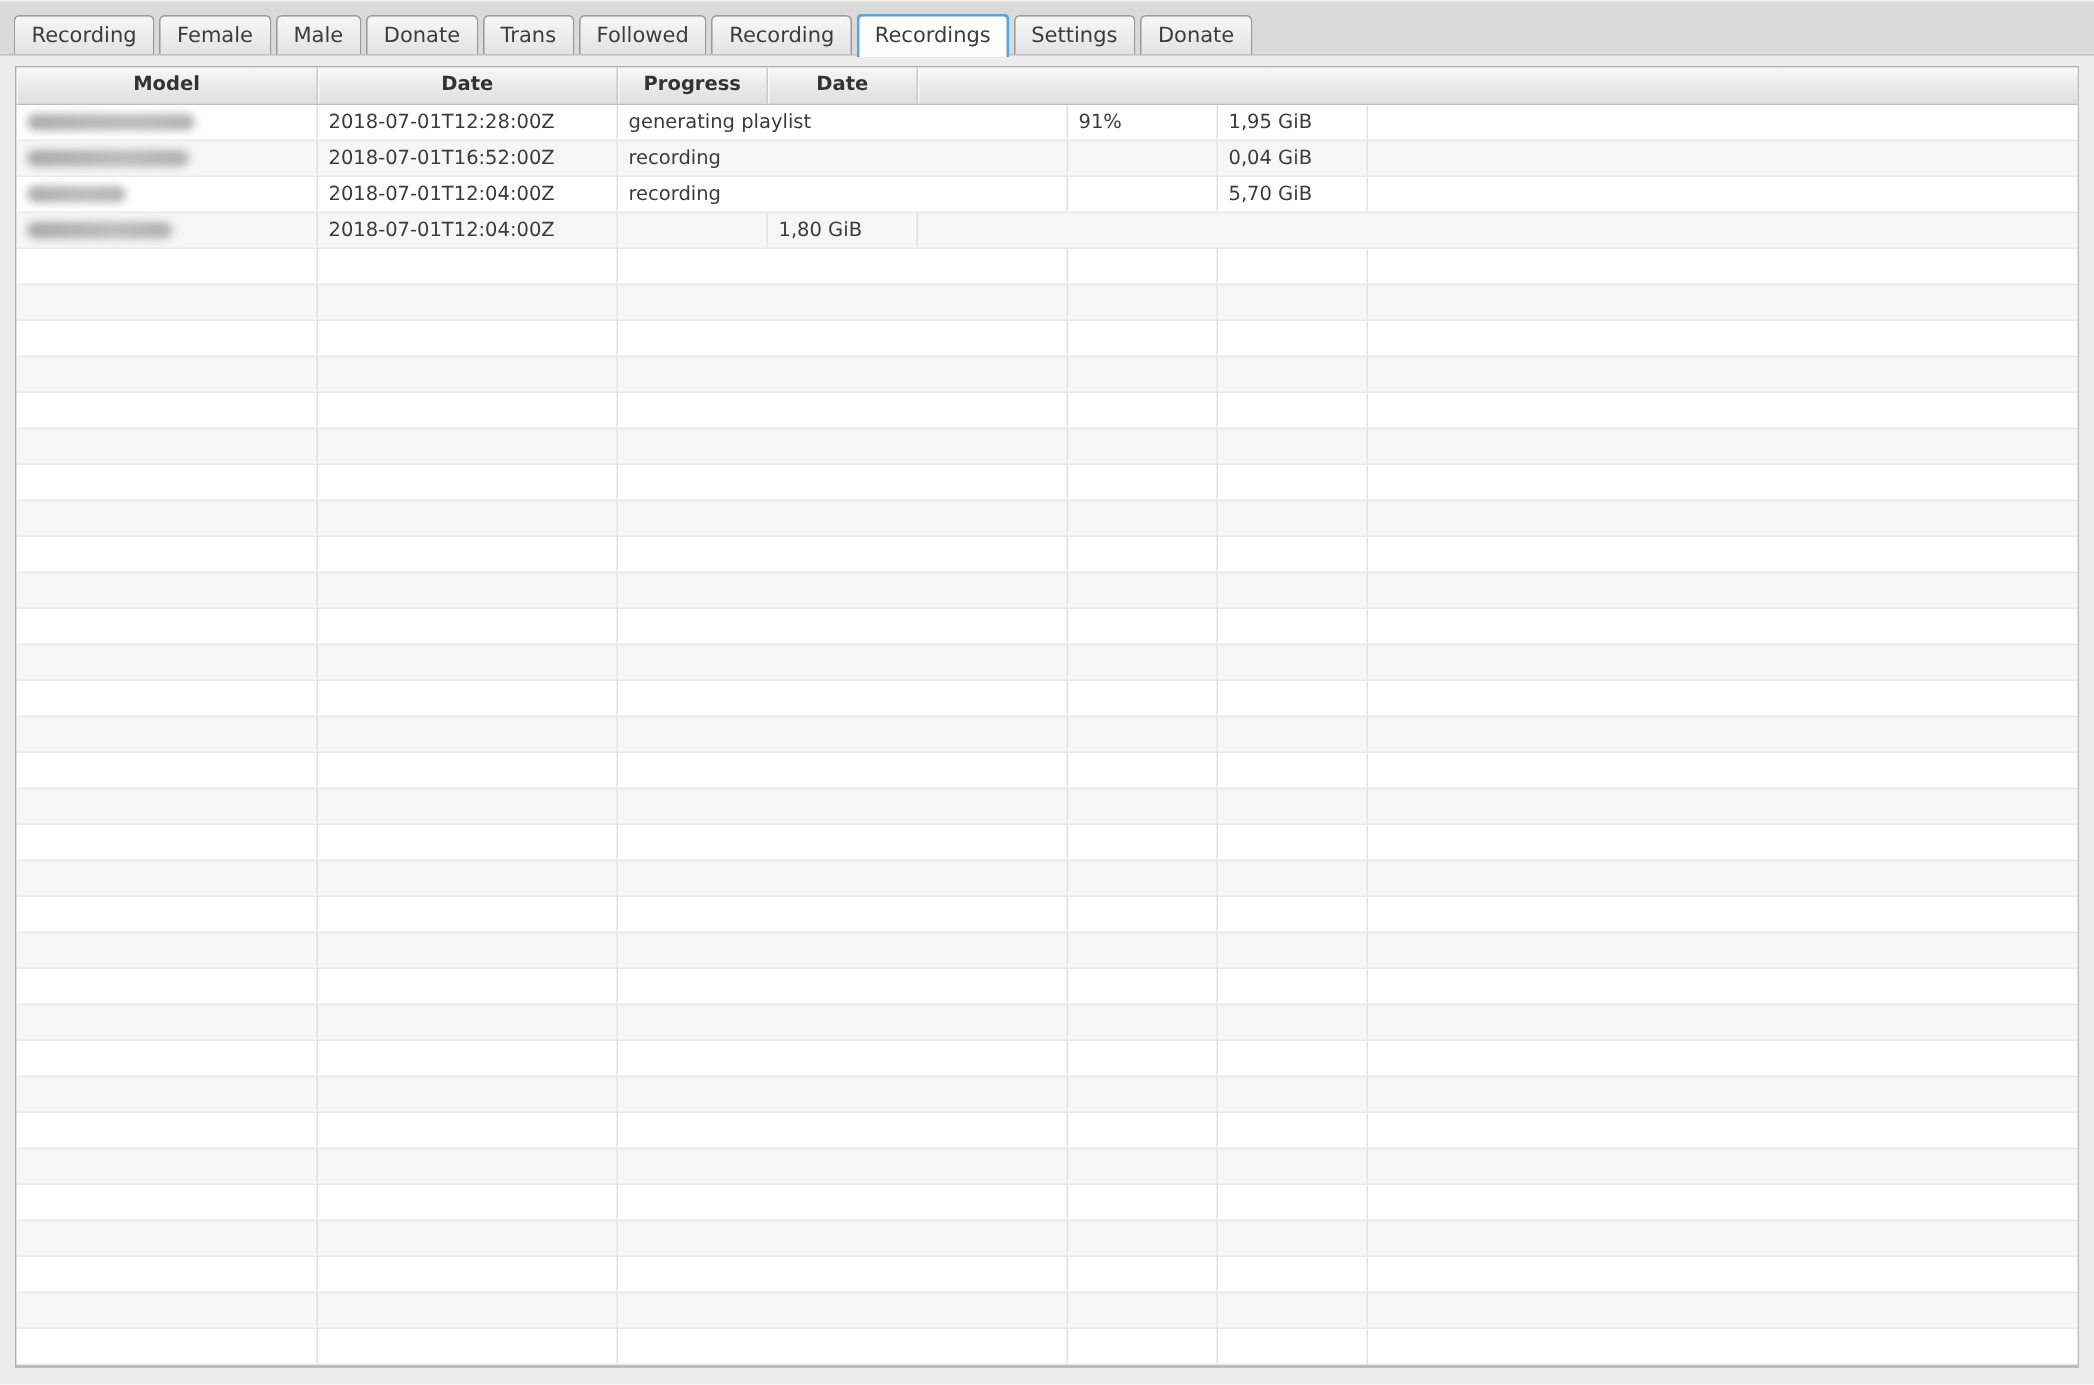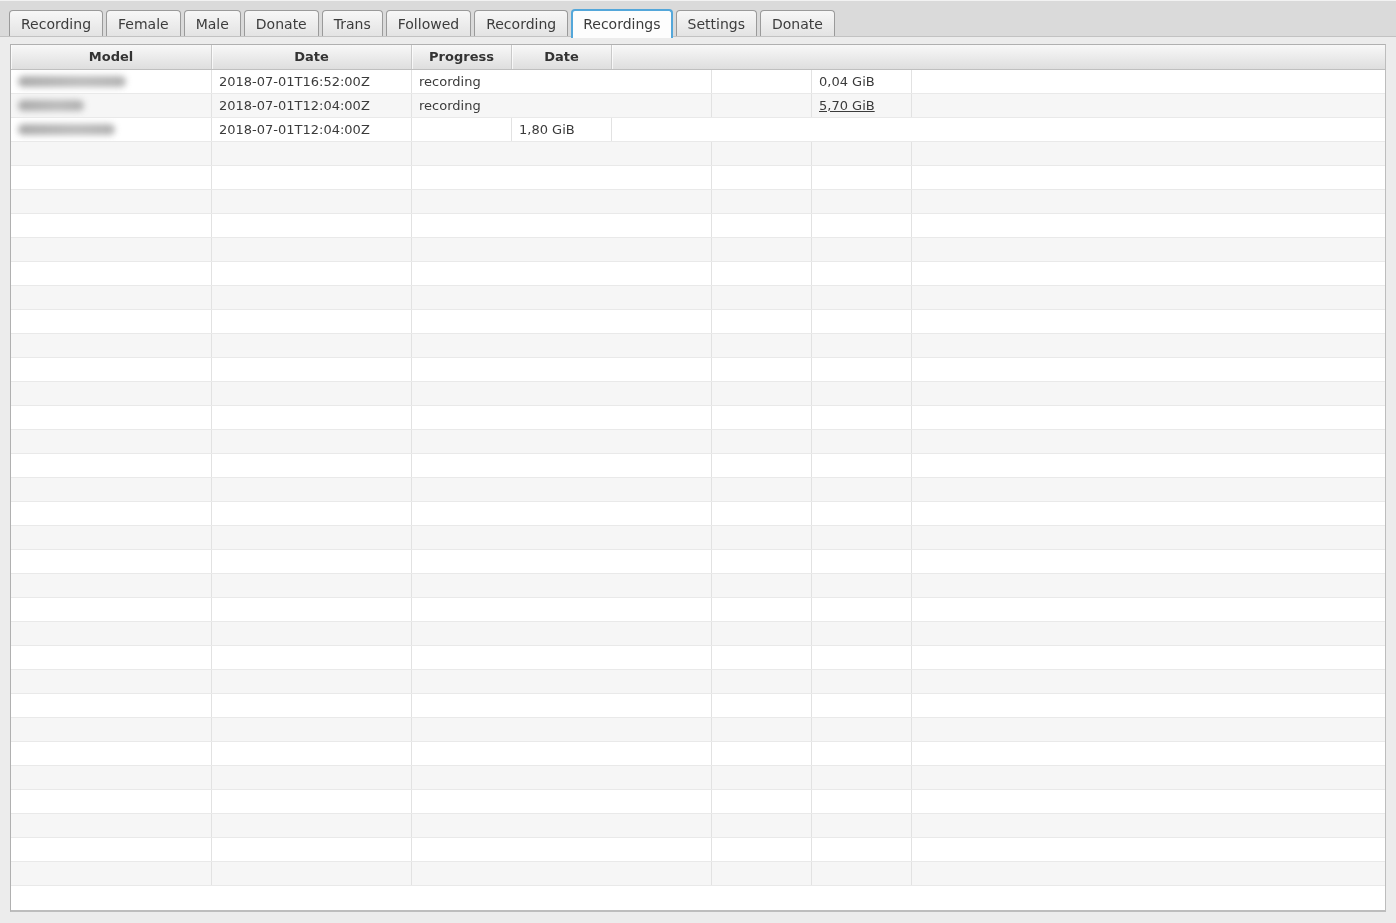--- a/index.html
+++ b/index.html
@@ -124,36 +124,46 @@
     <div class="thead">
         <div class="hc" style="width: 201px;">Model</div>
         <div class="hc" style="width: 200px;">Date</div>
         <div class="hc" style="width: 100px;">Progress</div>
         <div class="hc" style="width: 100px;">Date</div>
         <div class="hc"></div>
       </div>
     <div class="tbody">
         <div class="row">
           <div class="cell" style="width: 201px;">
+            <span class="smudge" style="width: 112px;"></span>
+          </div>
+          <div class="cell" style="width: 200px;">2018-07-01T12:28:00Z</div>
+          <div class="cell" style="width: 300px;">generating playlist</div>
+          <div class="cell" style="width: 100px;">91%</div>
+          <div class="cell" style="width: 100px;">1,95 GiB</div>
+          <div class="cell"></div>
+        </div>
+        <div class="row">
+          <div class="cell" style="width: 201px;">
             <span class="smudge" style="width: 108px;"></span>
           </div>
           <div class="cell" style="width: 200px;">2018-07-01T16:52:00Z</div>
           <div class="cell" style="width: 300px;">recording</div>
           <div class="cell" style="width: 100px;"></div>
           <div class="cell" style="width: 100px;">0,04 GiB</div>
           <div class="cell"></div>
         </div>
         <div class="row">
           <div class="cell" style="width: 201px;">
             <span class="smudge" style="width: 66px;"></span>
           </div>
           <div class="cell" style="width: 200px;">2018-07-01T12:04:00Z</div>
           <div class="cell" style="width: 300px;">recording</div>
           <div class="cell" style="width: 100px;"></div>
-          <div class="cell" style="width: 100px; text-decoration: underline;">5,70 GiB</div>
+          <div class="cell" style="width: 100px;">5,70 GiB</div>
           <div class="cell"></div>
         </div>
         <div class="row">
           <div class="cell" style="width: 201px;">
             <span class="smudge" style="width: 97px;"></span>
           </div>
           <div class="cell" style="width: 200px;">2018-07-01T12:04:00Z</div>
           <div class="cell" style="width: 100px;"></div>
           <div class="cell" style="width: 100px;">1,80 GiB</div>
           <div class="cell"></div>

